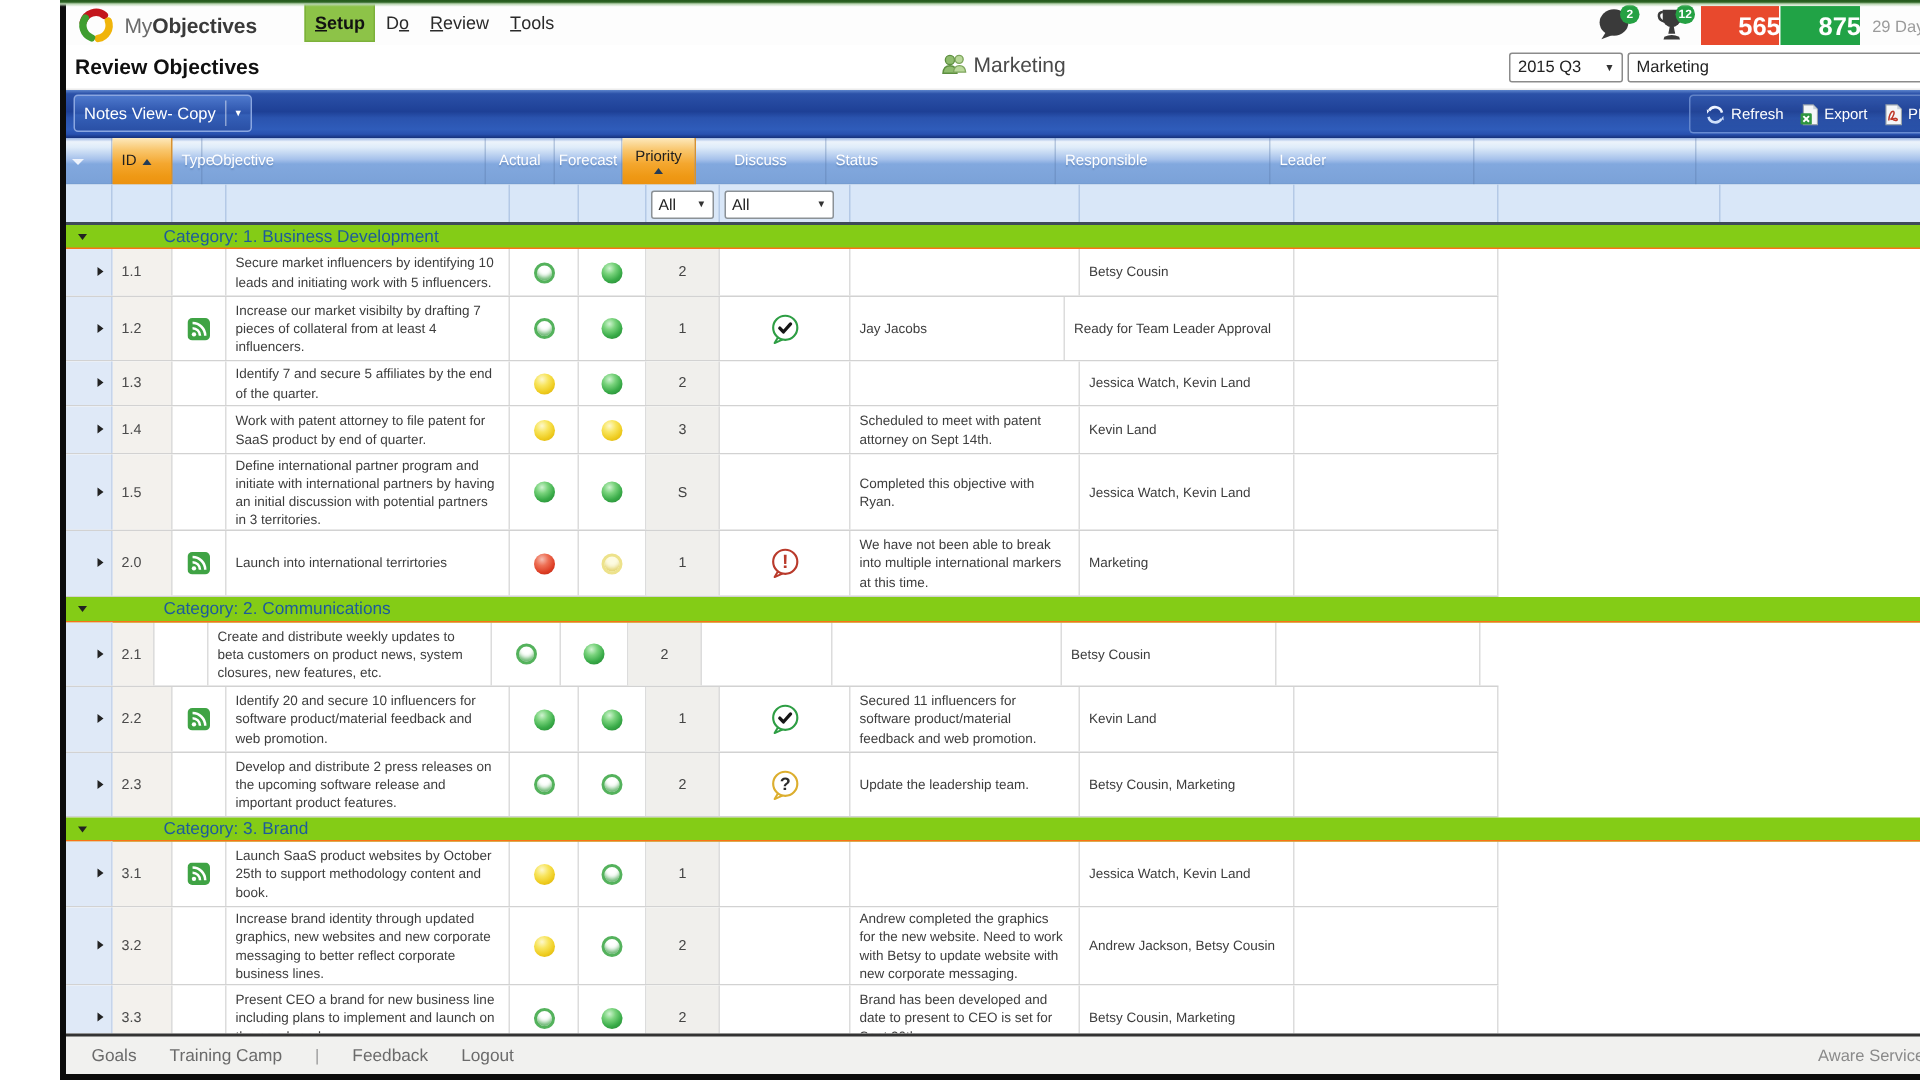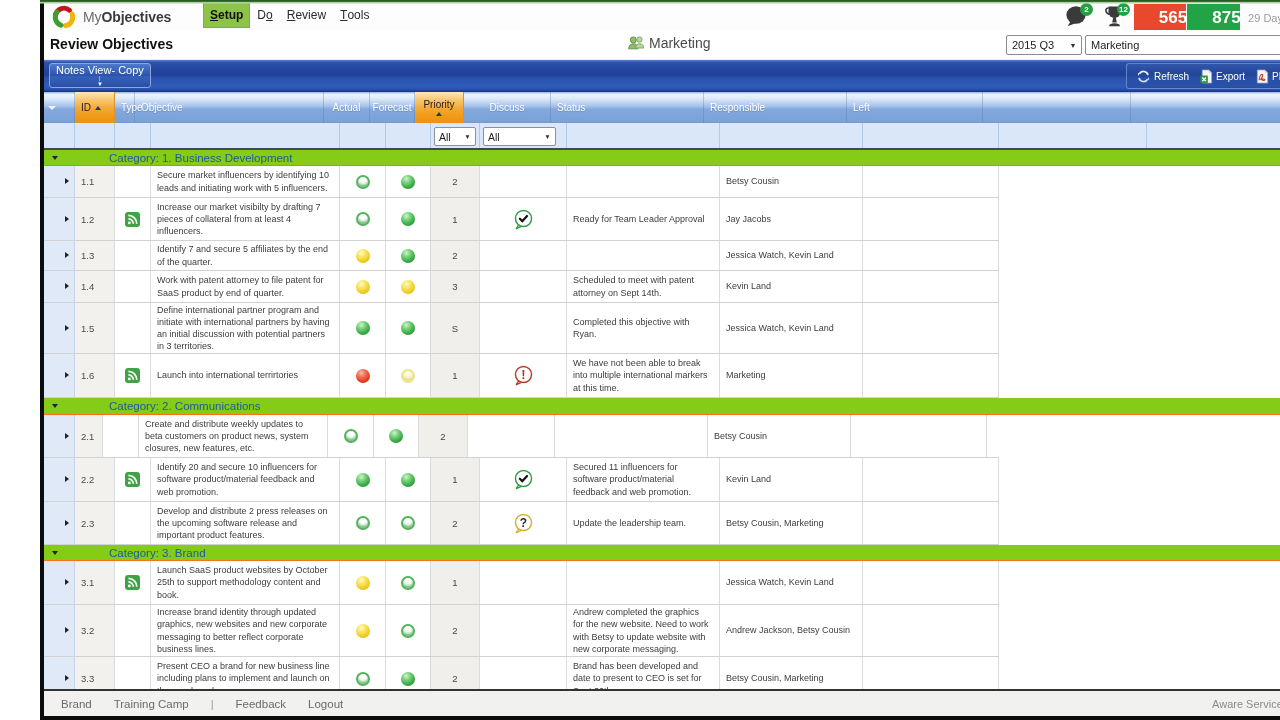--- a/index.html
+++ b/index.html
@@ -44,21 +44,21 @@
   .sel .txt { padding-left:5px; flex:1; white-space:nowrap; overflow:hidden; }
   .sel .arr { width:16px; display:flex; align-items:center; justify-content:center; color:#333; font-size:7px; }
   .sel-quarter { left:962px; width:76px; }
   .sel-team { left:1041px; width:227px; }
 
   
   .toolbar { position:absolute; left:4px; top:60px; width:1272px; height:32px;
     background:linear-gradient(180deg,#5c84cc 0%,#2b51a8 8%,#1e4096 45%,#2a53ae 58%,#2f5cba 82%,#2851b0 92%,#15307a 100%); }
   .tb-btn { position:absolute; left:5px; top:3px; height:25px; display:flex; align-items:center;
     background:linear-gradient(180deg,#4e79cd 0%,#2c53ab 50%,#3560b8 55%,#2a50a6 100%);
-    border:1px solid #8aa6e0; border-radius:3px; color:#fff; font-size:11px;flex-direction:column; }
+    border:1px solid #8aa6e0; border-radius:3px; color:#fff; font-size:11px; }
   .tb-btn .lbl { padding:0 6px; }
   .tb-btn .split { width:1px; height:17px; background:rgba(255,255,255,.45); }
   .tb-btn .caret { width:16px; text-align:center; font-size:6px; }
   .tb-right { position:absolute; right:14px; top:3px; height:26px; display:flex; align-items:center;
     border:1px solid rgba(150,180,235,.55); border-radius:3px; padding:0 4px;
     background:linear-gradient(180deg,rgba(70,110,190,.25),rgba(20,45,110,.25)); }
   .tb-act { display:flex; align-items:center; gap:3px; color:#fff; font-size:10px; padding:0 5px; cursor:pointer; }
 
   
   .grid { position:absolute; left:4px; top:92px; width:1272px; height:597px; overflow:hidden; background:#fff; }
@@ -261,21 +261,21 @@
         <div class="gh-cell pad" style="width: 189px;">Objective</div>
         <div class="gh-cell center" style="width: 46px;">Actual</div>
         <div class="gh-cell center" style="width: 45px;">Forecast</div>
         <div class="gh-cell sorted sorted2 center" style="width: 49px;">
           <span>Priority</span>
           <span class="sort-asc" style="margin-left:0"></span>
         </div>
         <div class="gh-cell center" style="width: 87px;">Discuss</div>
         <div class="gh-cell pad" style="width: 153px;">Status</div>
         <div class="gh-cell pad" style="width: 143px;">Responsible</div>
-        <div class="gh-cell pad" style="width: 136px;">Left</div>
+        <div class="gh-cell pad" style="width: 136px;">Leader</div>
         <div class="gh-cell " style="width: 148px;"></div>
         <div class="gh-cell " style="width: 155px;"></div>
       </div>
     <div class="gfilter" id="gfilter">
         <div class="gf-cell" style="width: 31px;"></div>
         <div class="gf-cell" style="width: 40px;"></div>
         <div class="gf-cell" style="width: 36px;"></div>
         <div class="gf-cell" style="width: 189px;"></div>
         <div class="gf-cell" style="width: 46px;"></div>
         <div class="gf-cell" style="width: 45px;"></div>
@@ -356,25 +356,25 @@
           <div class="dcell c-pri" style="width:49px">1</div>
           <div class="dcell c-disc" style="width:87px">
             <span>
               <svg width="23" height="23" viewBox="0 0 24 24">
                 <path d="M7 17.5 L4.6 21.6 L10.4 19" fill="#fff" stroke="#2e9e44" stroke-width="1.4" stroke-linejoin="round"></path>
                 <circle cx="12" cy="11" r="8.4" fill="#fff" stroke="#2e9e44" stroke-width="1.5"></circle>
                 <path d="M8.2 11.2 l2.5 2.7 l5 -5.6" fill="none" stroke="#161616" stroke-width="2.3" stroke-linecap="round" stroke-linejoin="round"></path>
               </svg>
             </span>
           </div>
+          <div class="dcell c-resp" style="width:143px">
+            <span>Jay Jacobs</span>
+          </div>
           <div class="dcell c-status" style="width:153px">
             <span>Ready for Team Leader Approval</span>
-          </div>
-          <div class="dcell c-resp" style="width:143px">
-            <span>Jay Jacobs</span>
           </div>
           <div class="dcell" style="width:136px; border-right:1px solid #dcdcdc">
             <span></span>
           </div>
         </div>
         <div class="drow" style="height: 30px;">
           <div class="dcell c-exp" style="width:31px">
             <span class="exp-caret"></span>
           </div>
           <div class="dcell c-id" style="width:40px">1.3</div>
@@ -451,21 +451,21 @@
             <span>Jessica Watch, Kevin Land</span>
           </div>
           <div class="dcell" style="width:136px; border-right:1px solid #dcdcdc">
             <span></span>
           </div>
         </div>
         <div class="drow" style="height: 44px;">
           <div class="dcell c-exp" style="width:31px">
             <span class="exp-caret"></span>
           </div>
-          <div class="dcell c-id" style="width:40px">1.6</div>
+          <div class="dcell c-id" style="width:40px">2.0</div>
           <div class="dcell c-type" style="width:36px">
             <span>
               <svg width="15" height="15" viewBox="0 0 16 16">
                 <rect width="16" height="16" rx="3.4" fill="#3fa344"></rect>
                 <circle cx="4.6" cy="11.6" r="1.55" fill="#fff"></circle>
                 <path d="M3.6 7.3 a5.3 5.3 0 0 1 5.3 5.3" fill="none" stroke="#fff" stroke-width="1.8"></path>
                 <path d="M3.6 3.6 a9 9 0 0 1 9 9" fill="none" stroke="#fff" stroke-width="1.8"></path>
               </svg>
             </span>
           </div>
@@ -711,21 +711,21 @@
         </div>
       <div class="sb-thumb"></div>
       <div class="sb-btn down">
           <span class="sb-tri-down"></span>
         </div>
     </div>
   </div>
 
   <div class="footer">
     <div class="f-links" id="flinks">
-        <span class="f-link">Brand</span>
+        <span class="f-link">Goals</span>
         <span class="f-link">Training Camp</span>
         <span class="f-sep">|</span>
         <span class="f-link">Feedback</span>
         <span class="f-link">Logout</span>
       </div>
     <div class="f-company">Aware Services Inc</div>
   </div>
 
   <div class="edge-top"></div>
   <div class="edge-left"></div>

